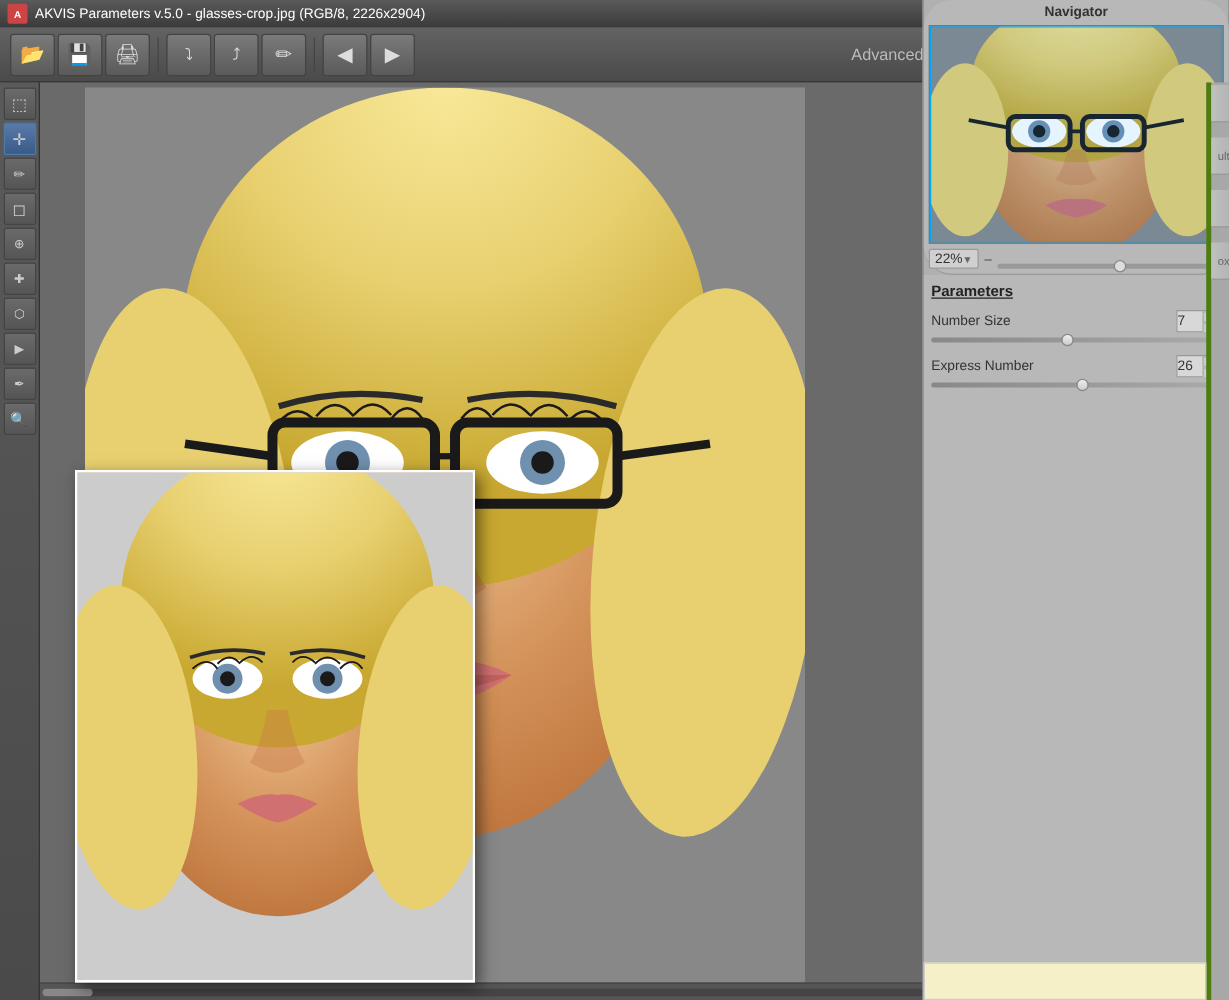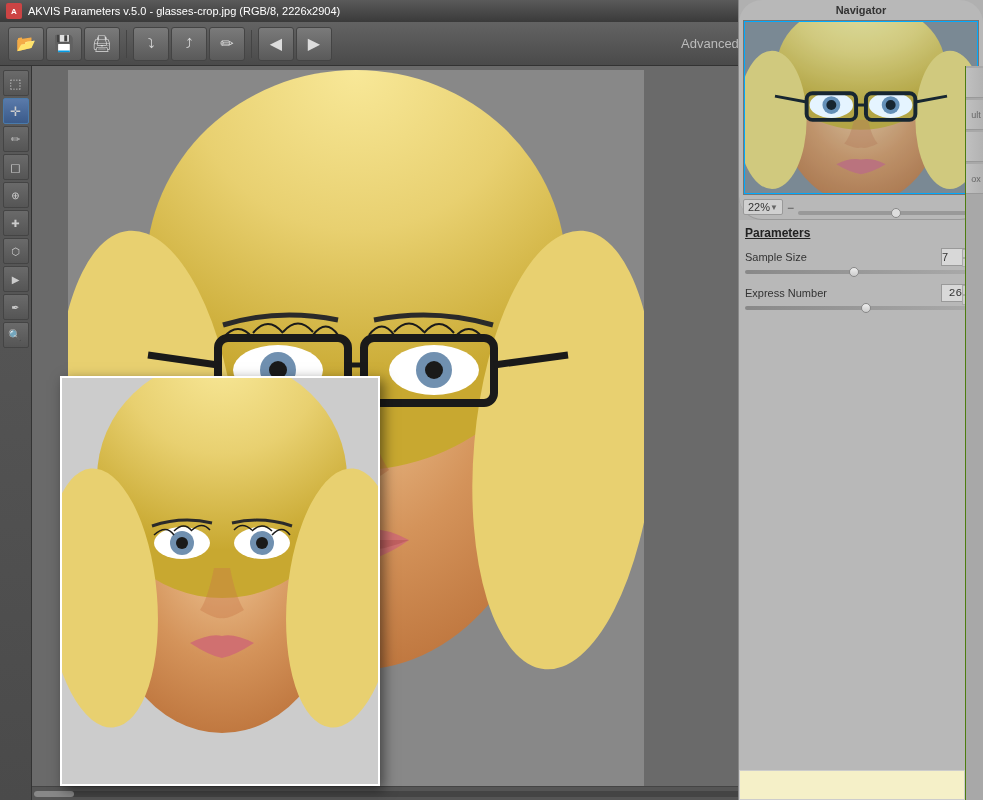--- a/index.html
+++ b/index.html
@@ -667,52 +667,52 @@
         </div>
         <div class="zoom-icon">+</div>
       </div>
     </div>
 
     <div id="parameters">
       <div id="parameters-title">Parameters</div>
 
       <div class="param-row">
         <div class="param-label">
-          <span>Sample Size</span>
+          <span>Number Size</span>
           <div class="param-value-box" style="display:flex;align-items:center;justify-content:space-between;padding-right:14px;">
             <span>7</span>
             <div class="param-value-spinner">
               <div class="spinner-btn">▲</div>
               <div class="spinner-btn">▼</div>
             </div>
           </div>
         </div>
         <div class="param-slider-track">
           <div class="param-slider-thumb" style="left: 45%;"></div>
         </div>
       </div>
 
       <div class="param-row">
         <div class="param-label">
           <span>Express Number</span>
-          <div class="param-value-box" style="display:flex;align-items:center;justify-content:flex-end;padding-right:14px;font-family:Liberation Mono, monospace;">
+          <div class="param-value-box" style="display:flex;align-items:center;justify-content:flex-start;padding-right:14px;">
             <span>26</span>
             <div class="param-value-spinner">
               <div class="spinner-btn">▲</div>
               <div class="spinner-btn">▼</div>
             </div>
           </div>
         </div>
         <div class="param-slider-track">
           <div class="param-slider-thumb" style="left: 50%;"></div>
         </div>
       </div>
     </div>
 
-    <div style="position:absolute;right:0;top:66px;width:18px;height:calc(100% - 66px);background:#a8a8a8;border-left:1px solid #4d7c0f;display:flex;flex-direction:column;gap:2px;padding:2px 0;">
+    <div style="position:absolute;right:0;top:66px;width:18px;height:calc(100% - 66px);background:#a8a8a8;border-left:4px solid #4d7c0f;display:flex;flex-direction:column;gap:12px;padding:2px 0;">
       <div class="side-panel-btn" style="height:30px;font-size:9px;color:#666;"></div>
       <div class="side-panel-btn" style="height:30px;font-size:9px;color:#666;">ult</div>
       <div class="side-panel-btn" style="height:30px;font-size:9px;color:#666;"></div>
       <div class="side-panel-btn" style="height:30px;font-size:9px;color:#666;">ox</div>
     </div>
 
     <div style="position:absolute;bottom:0;left:0;right:18px;background:#f5f0c8;border:1px solid #ccc;min-height:30px;">
     </div>
   </div>
 </div>

